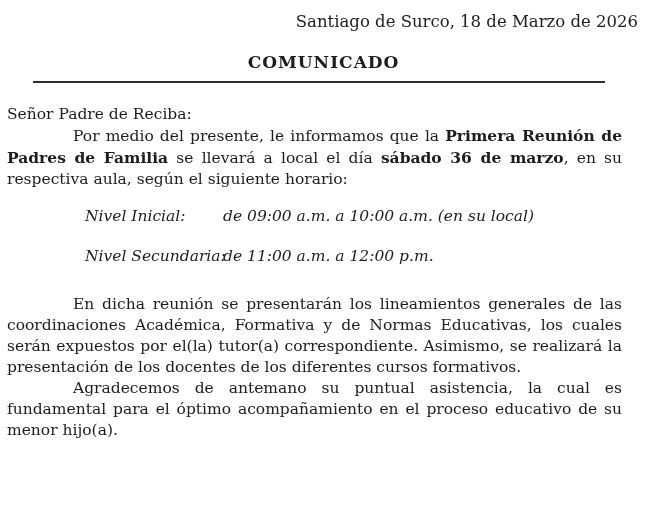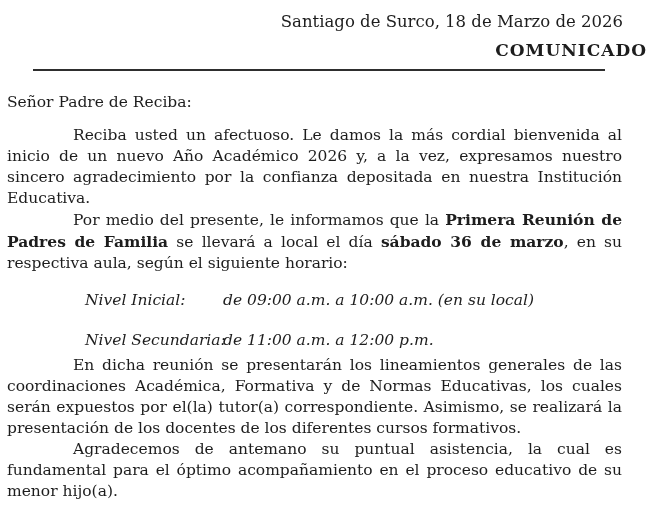--- a/index.html
+++ b/index.html
@@ -11,66 +11,65 @@
     margin: 0 auto;
     background: var(--paper, #ffffff);
     color: var(--ink, #1d1d1d);
     font-family: "DejaVu Serif", "Liberation Serif", serif;
     font-size: 15.5px;
     line-height: 21px;
     overflow: hidden;
   }
   .date-line {
     margin-top: 11px;
-    padding-right: 24px;
+    padding-right: 9px;
     text-align: right;
     font-size: 16.5px;
   }
   .title {
-    margin-top: 8px;
-    text-align: right;
+    margin-top: 20px;
+    text-align: center;
     font-weight: bold;
     font-size: 17px;
     letter-spacing: 1px;
   }
   .rule {
     margin: 8px 42px 0 33px;
     border-top: 2px solid #2e2e2e;
     height: 0;
   }
   .salutation {
     margin: 21px 25px 0 7px;
   }
   p.para {
     margin: 0 25px 0 7px;
     text-align: justify;
     text-indent: 66px;
   }
   p.para.first { margin-top: 12px; }
-  p.para.after-schedule { margin-top: 4px; }
+  p.para.after-schedule { margin-top: 27px; }
   .b { font-weight: bold; }
   .schedule { margin: 16px 25px 0 85px; font-style: italic; }
   .srow { white-space: nowrap; }
   .srow + .srow { margin-top: 19px; }
   .slabel { display: inline-block; width: 138px; }
 </style>
 </head>
 <body>
 
 <div class="page">
 
   <div class="date-line">Santiago de Surco, 18 de Marzo de 2026</div>
 
   <div class="title">COMUNICADO</div>
 
   <div class="rule"></div>
 
   <div class="salutation">Señor Padre de Reciba:</div>
 
-  <p class="para first">Reciba usted un afectuoso. Le damos la más cordial bienvenida al inicio de un nuevo Año Académico 2026 y, a la vez, expresamos nuestro sincero agradecimiento por la confianza depositada en nuestra Institución Educativa.</p>
 
   <p class="para"><span>Por medio del presente, le informamos que la </span><span class="b">Primera Reunión de Padres de Familia</span><span> se llevará a local el día </span><span class="b">sábado 36 de marzo</span><span>, en su respectiva aula, según el siguiente horario:</span></p>
 
   <div class="schedule">
     <div class="srow">
       <span class="slabel">Nivel Inicial:</span><span class="stime">de 09:00 a.m. a 10:00 a.m. (en su local)</span>
     </div>
     <div class="srow">
       <span class="slabel">Nivel Secundaria:</span><span class="stime">de 11:00 a.m. a 12:00 p.m.</span>
     </div>

